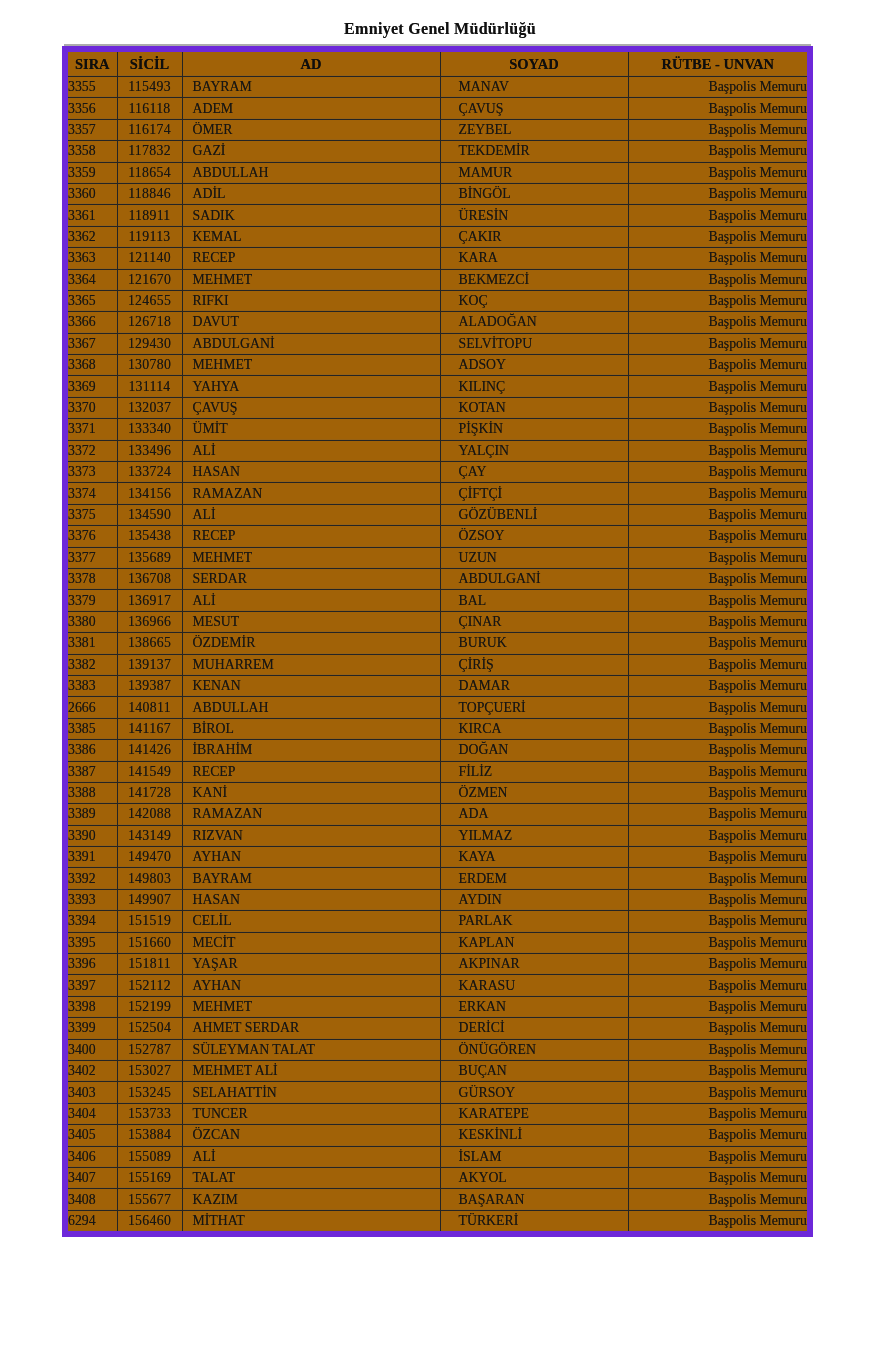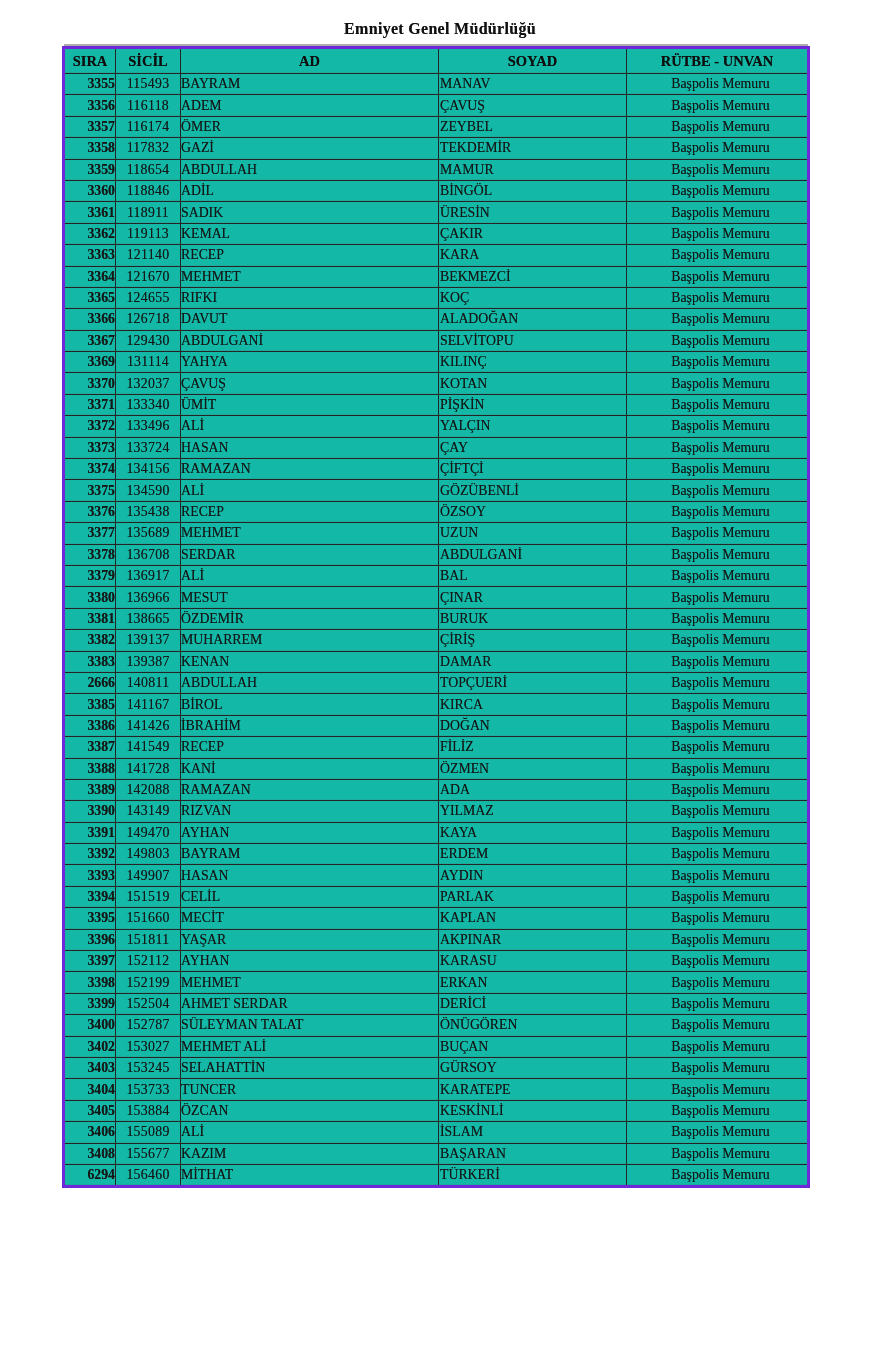--- a/index.html
+++ b/index.html
@@ -27,24 +27,24 @@
     color: #101010;
     text-shadow: 0 0 0.5px rgba(0,0,0,0.55);
   }
   table.personnel {
     position: absolute;
     top: 46px;
     left: 62px;
     width: 745px;
     border-collapse: collapse;
     table-layout: fixed;
-    border: 3px solid #6d28d9;
+    border: 6px solid #6d28d9;
     
     box-shadow: 0 -4px 0 -2px rgba(70,70,70,0.45);
-    background: #14b8a6;
+    background: #a16207;
   }
   col.c-sira  { width: 52px; }
   col.c-sicil { width: 65px; }
   col.c-ad    { width: 258px; }
   col.c-soyad { width: 188px; }
   col.c-rutbe { width: 182px; }
 
   th, td {
     border: 1.6px solid #242424;
     overflow: hidden;
@@ -62,25 +62,25 @@
     text-shadow: 0 0 0.6px rgba(0,0,0,0.6);
   }
   tbody td {
     height: 20.4px;
     font-size: 13.8px;
     line-height: 20px;
     padding: 0;
     color: #161616;
     text-shadow: 0 0 0.4px rgba(0,0,0,0.5);
   }
-  td.col-sira  { text-align: right; font-weight: bold; }
+  td.col-sira  { text-align: left; }
   td.col-sicil { text-align: center; letter-spacing: 0.3px; }
-  td.col-ad    { text-align: left; padding-left: 0; }
-  td.col-soyad { text-align: left; padding-left: 1px; }
-  td.col-rutbe { text-align: center; padding-left: 7px; }
+  td.col-ad    { text-align: left; padding-left: 10px; }
+  td.col-soyad { text-align: left; padding-left: 18px; }
+  td.col-rutbe { text-align: right; padding-left: 7px; }
 </style>
 </head>
 <body>
 
 <div class="page-title">Emniyet Genel Müdürlüğü</div>
 
 <table class="personnel">
   <colgroup>
     <col class="c-sira">
     <col class="c-sicil">
@@ -183,20 +183,27 @@
         <td class="col-rutbe">Başpolis Memuru</td>
       </tr>
       <tr>
         <td class="col-sira">3367</td>
         <td class="col-sicil">129430</td>
         <td class="col-ad">ABDULGANİ</td>
         <td class="col-soyad">SELVİTOPU</td>
         <td class="col-rutbe">Başpolis Memuru</td>
       </tr>
       <tr>
+        <td class="col-sira">3368</td>
+        <td class="col-sicil">130780</td>
+        <td class="col-ad">MEHMET</td>
+        <td class="col-soyad">ADSOY</td>
+        <td class="col-rutbe">Başpolis Memuru</td>
+      </tr>
+      <tr>
         <td class="col-sira">3369</td>
         <td class="col-sicil">131114</td>
         <td class="col-ad">YAHYA</td>
         <td class="col-soyad">KILINÇ</td>
         <td class="col-rutbe">Başpolis Memuru</td>
       </tr>
       <tr>
         <td class="col-sira">3370</td>
         <td class="col-sicil">132037</td>
         <td class="col-ad">ÇAVUŞ</td>
@@ -442,20 +449,27 @@
         <td class="col-rutbe">Başpolis Memuru</td>
       </tr>
       <tr>
         <td class="col-sira">3406</td>
         <td class="col-sicil">155089</td>
         <td class="col-ad">ALİ</td>
         <td class="col-soyad">İSLAM</td>
         <td class="col-rutbe">Başpolis Memuru</td>
       </tr>
       <tr>
+        <td class="col-sira">3407</td>
+        <td class="col-sicil">155169</td>
+        <td class="col-ad">TALAT</td>
+        <td class="col-soyad">AKYOL</td>
+        <td class="col-rutbe">Başpolis Memuru</td>
+      </tr>
+      <tr>
         <td class="col-sira">3408</td>
         <td class="col-sicil">155677</td>
         <td class="col-ad">KAZIM</td>
         <td class="col-soyad">BAŞARAN</td>
         <td class="col-rutbe">Başpolis Memuru</td>
       </tr>
       <tr>
         <td class="col-sira">6294</td>
         <td class="col-sicil">156460</td>
         <td class="col-ad">MİTHAT</td>

